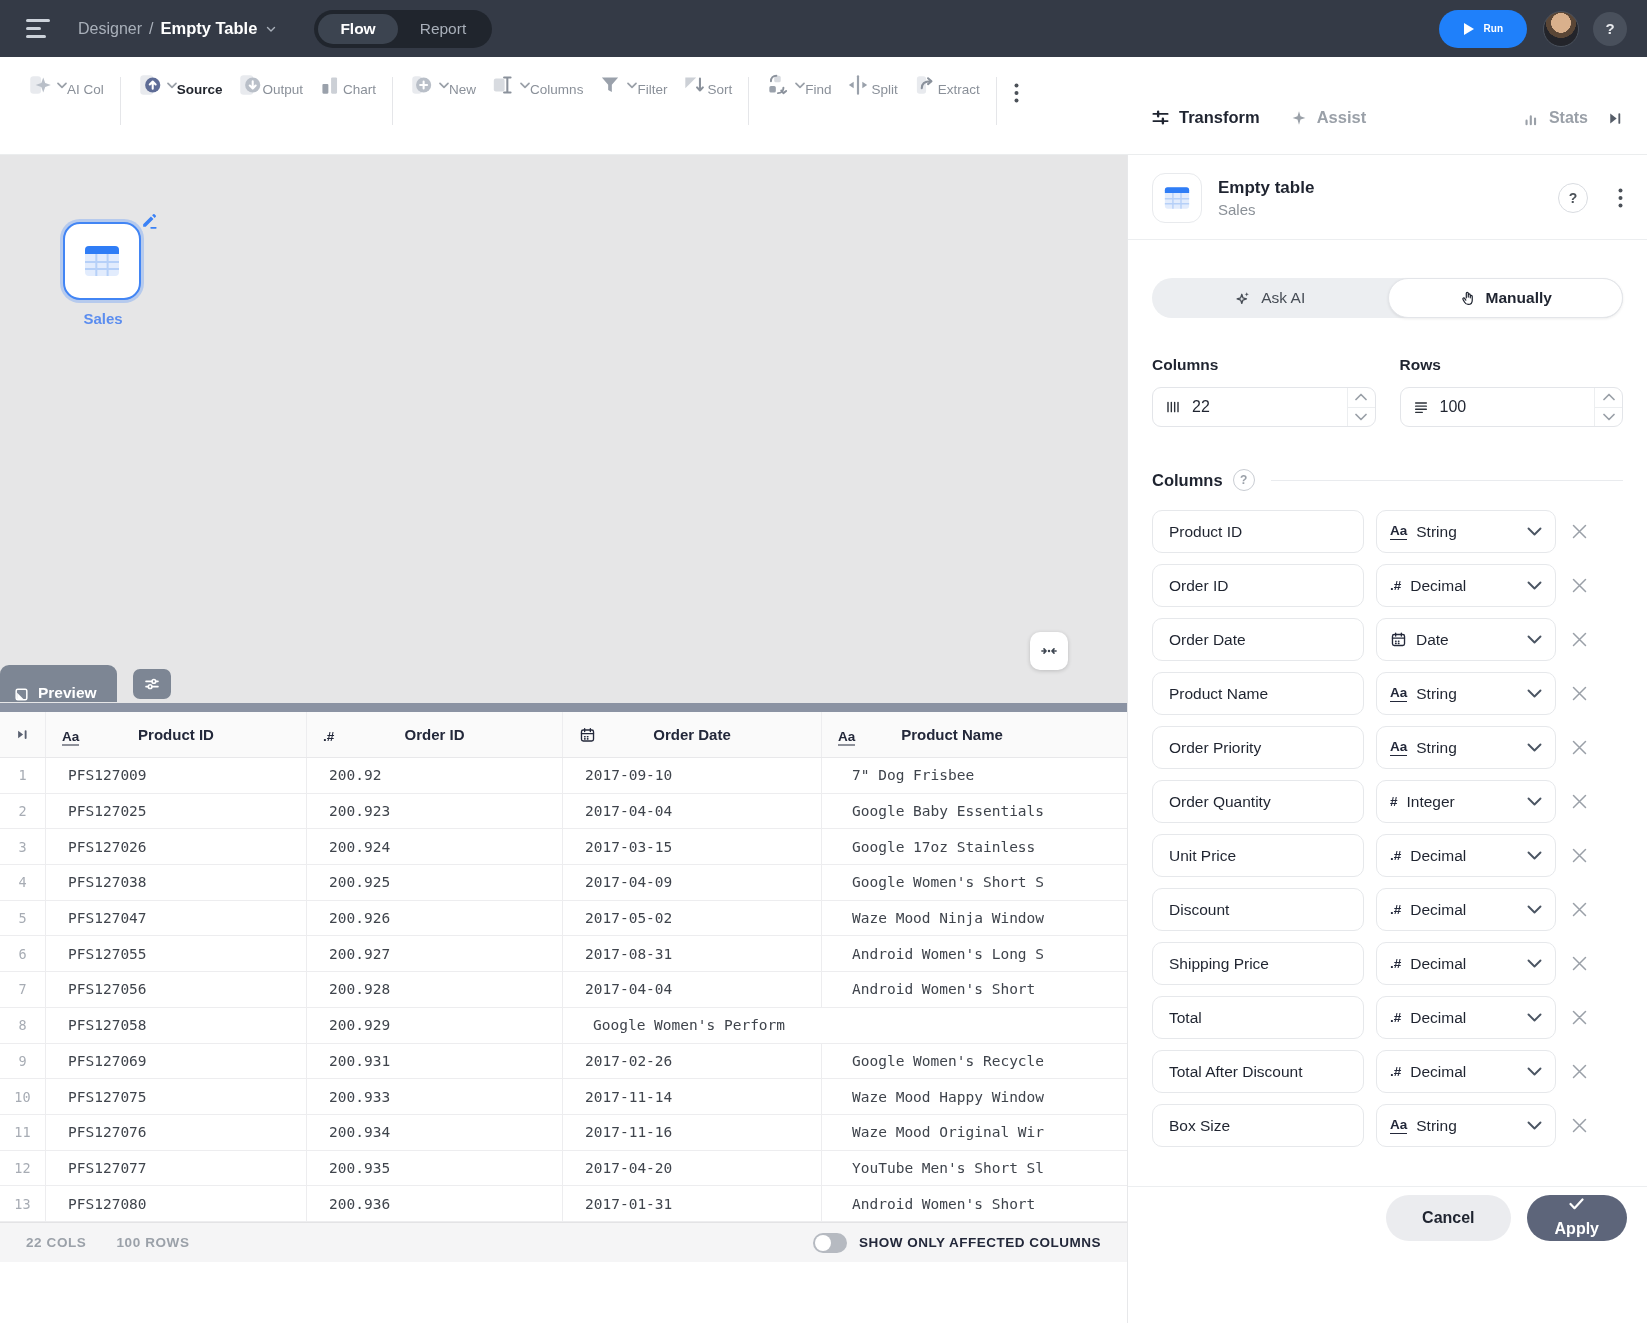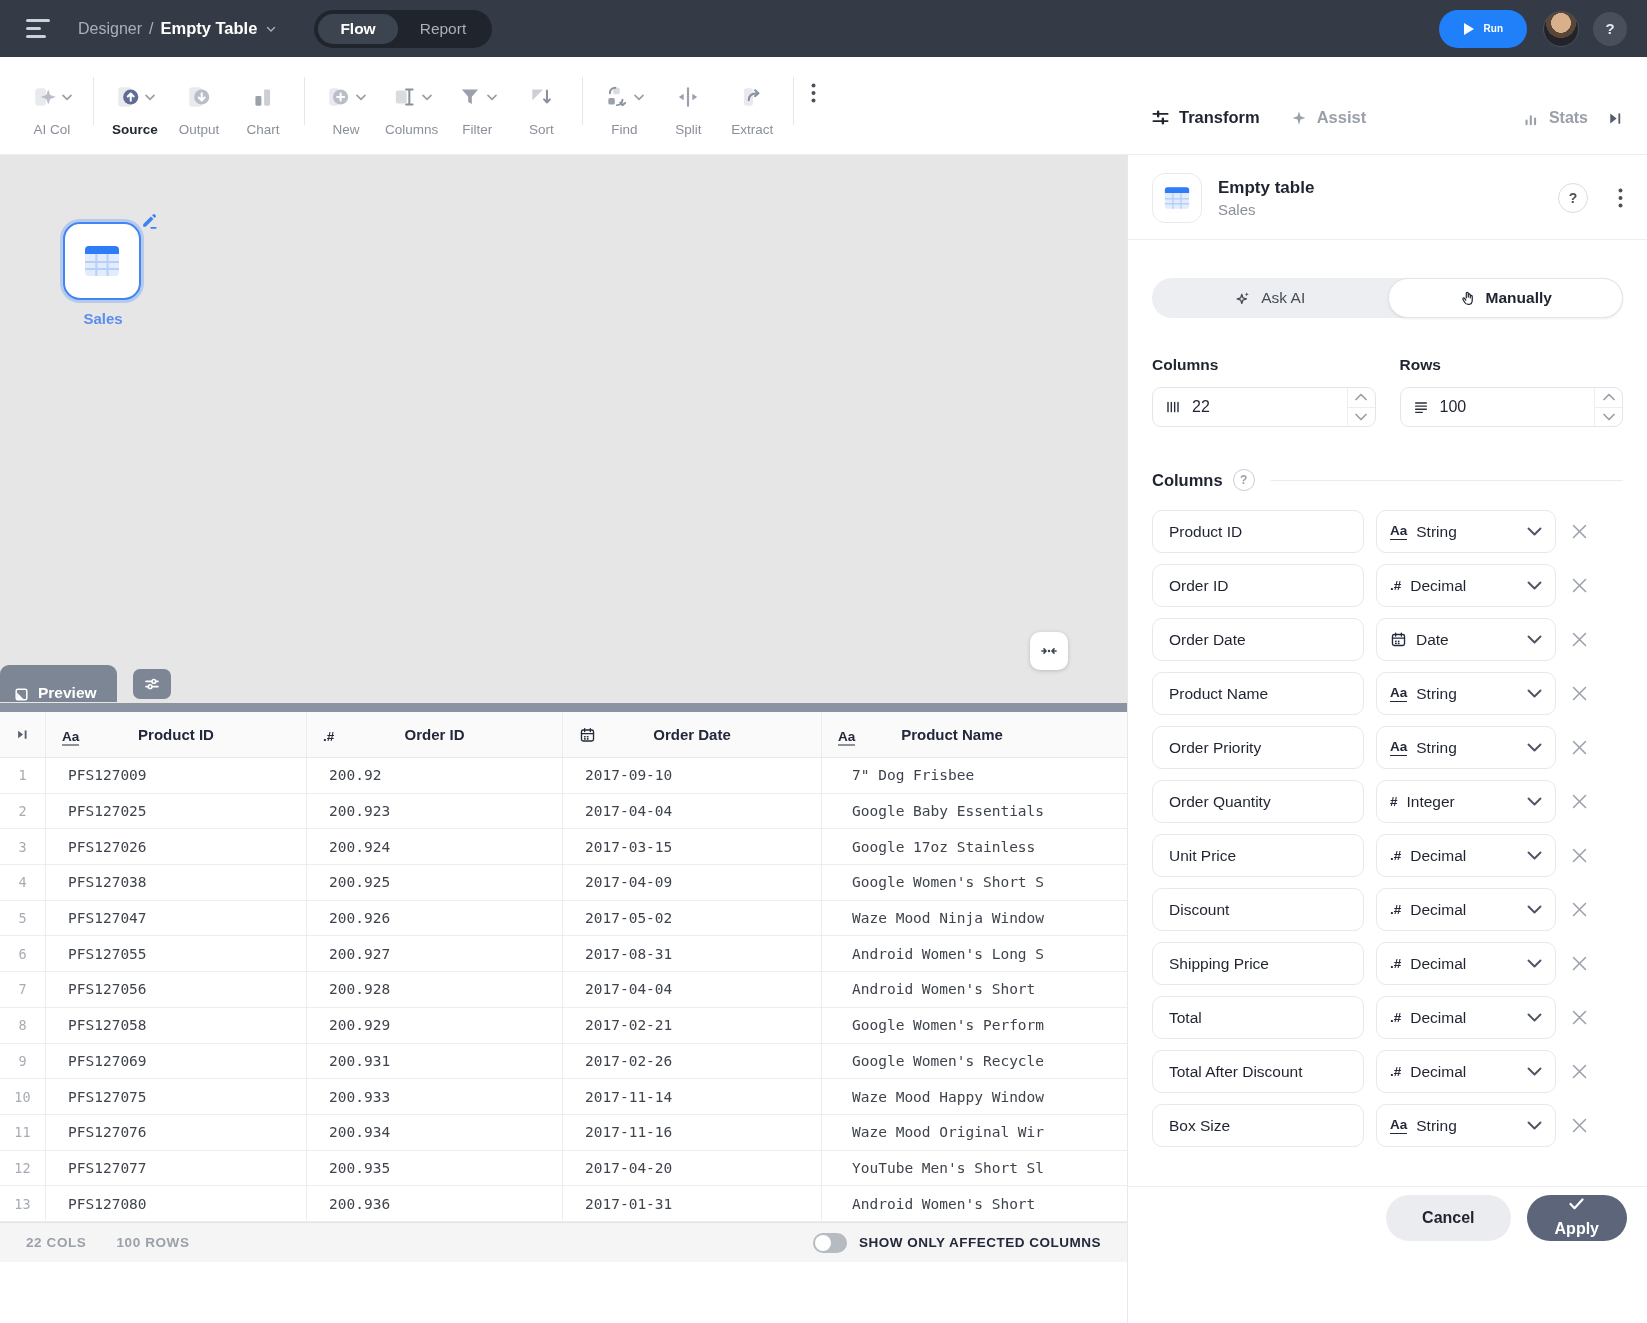--- a/index.html
+++ b/index.html
@@ -29,21 +29,21 @@
     background:radial-gradient(circle at 50% 32%, #d9b08c 0 34%, #5a4636 35% 52%, #23242a 53%);
     border:1px solid #4a515c; }
   .help-btn { width:34px; height:34px; border-radius:50%; background:#49505c; color:#e8eaee; display:flex; align-items:center; justify-content:center; font-weight:700; font-size:15px; margin-left:14px; cursor:pointer; }
 
   
   .toolbar {
     position:absolute; top:57px; left:0; width:1647px; height:98px;
     background:#fff; border-bottom:1px solid #ebedee; display:flex; padding-left:20px;
   }
   .tools { display:flex; align-items:flex-start; }
-  .tbtn { display:flex; flex-direction:column; align-items:center; padding-top:24px; cursor:pointer; min-width:64px; padding-left:7px; padding-right:7px;justify-content:flex-end; }
+  .tbtn { display:flex; flex-direction:row; align-items:center; padding-top:12px; cursor:pointer; min-width:64px; padding-left:7px; padding-right:7px;justify-content:flex-end; }
   .icon-row { height:32px; display:flex; align-items:center; gap:4px; }
   .tlabel { margin-top:9px; font-size:13.5px; color:#8a9099; }
   .tbtn.active .tlabel { color:#23272f; font-weight:600; }
   .tsep { width:1px; height:48px; background:#e5e6e9; margin:20px 9px 0 9px; }
   .overflow-btn { padding-top:26px; margin-left:8px; cursor:pointer; }
 
   .panel-tabs {
     position:absolute; top:57px; right:0; width:520px; height:98px;
     display:flex; align-items:flex-end; padding:0 24px 28px 24px;
   }
@@ -511,21 +511,20 @@
             <div class="td rownum" style="width: 46px;">7</div>
             <div class="td" style="width: 261px;">PFS127056</div>
             <div class="td" style="width: 256px;">200.928</div>
             <div class="td" style="width: 259px;">2017-04-04</div>
             <div class="td" style="width: 305px;">Android Women's Short</div>
           </div>
           <div class="trow">
             <div class="td rownum" style="width: 46px;">8</div>
             <div class="td" style="width: 261px;">PFS127058</div>
             <div class="td" style="width: 256px;">200.929</div>
-            <div class="td" style="width: 259px;">2017-02-21</div>
             <div class="td" style="width: 305px;">Google Women's Perform</div>
           </div>
           <div class="trow">
             <div class="td rownum" style="width: 46px;">9</div>
             <div class="td" style="width: 261px;">PFS127069</div>
             <div class="td" style="width: 256px;">200.931</div>
             <div class="td" style="width: 259px;">2017-02-26</div>
             <div class="td" style="width: 305px;">Google Women's Recycle</div>
           </div>
           <div class="trow">

